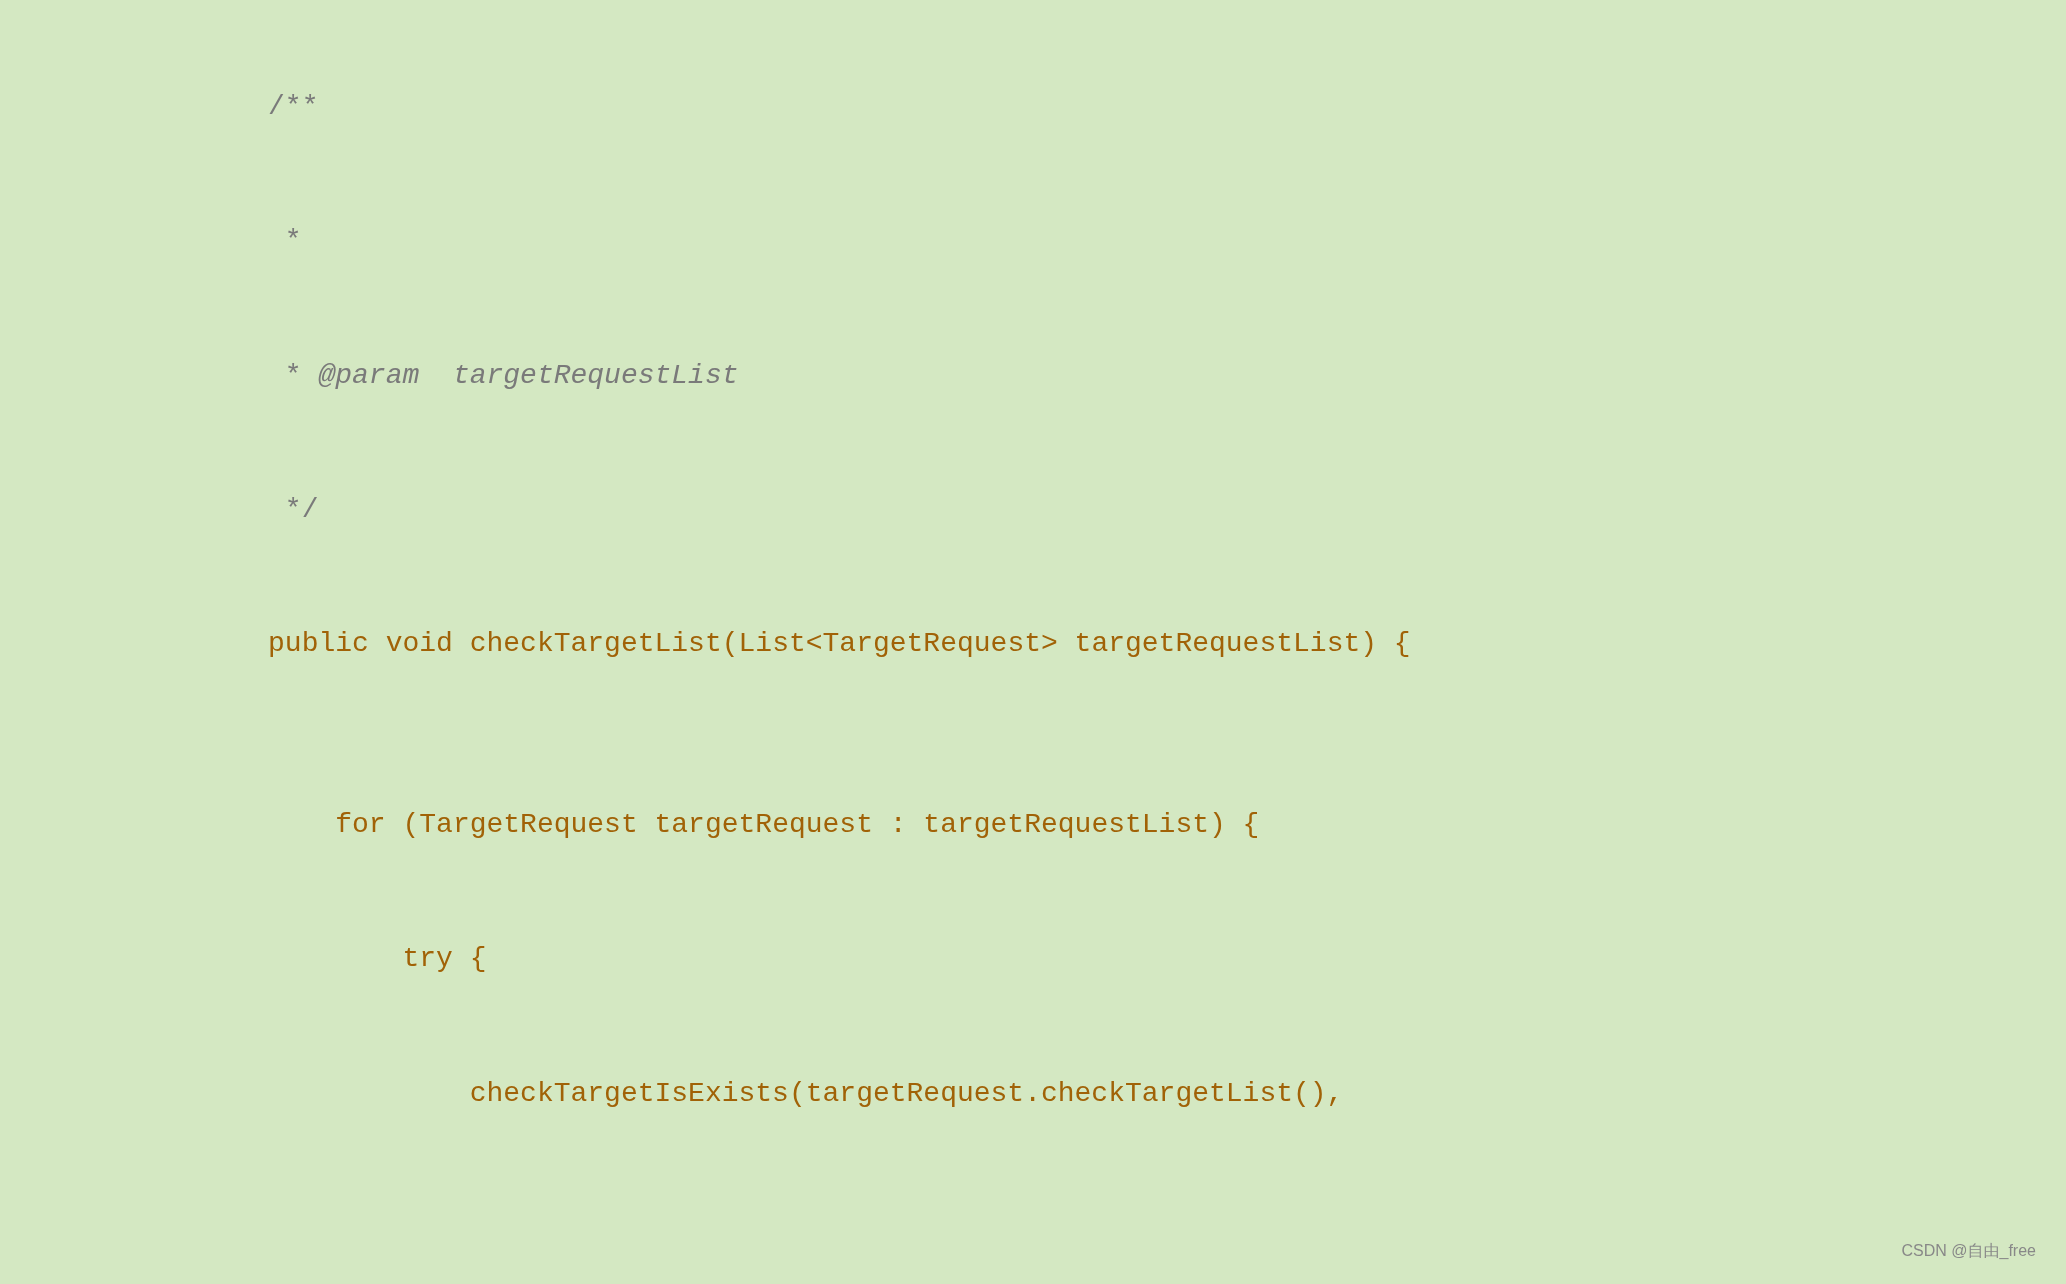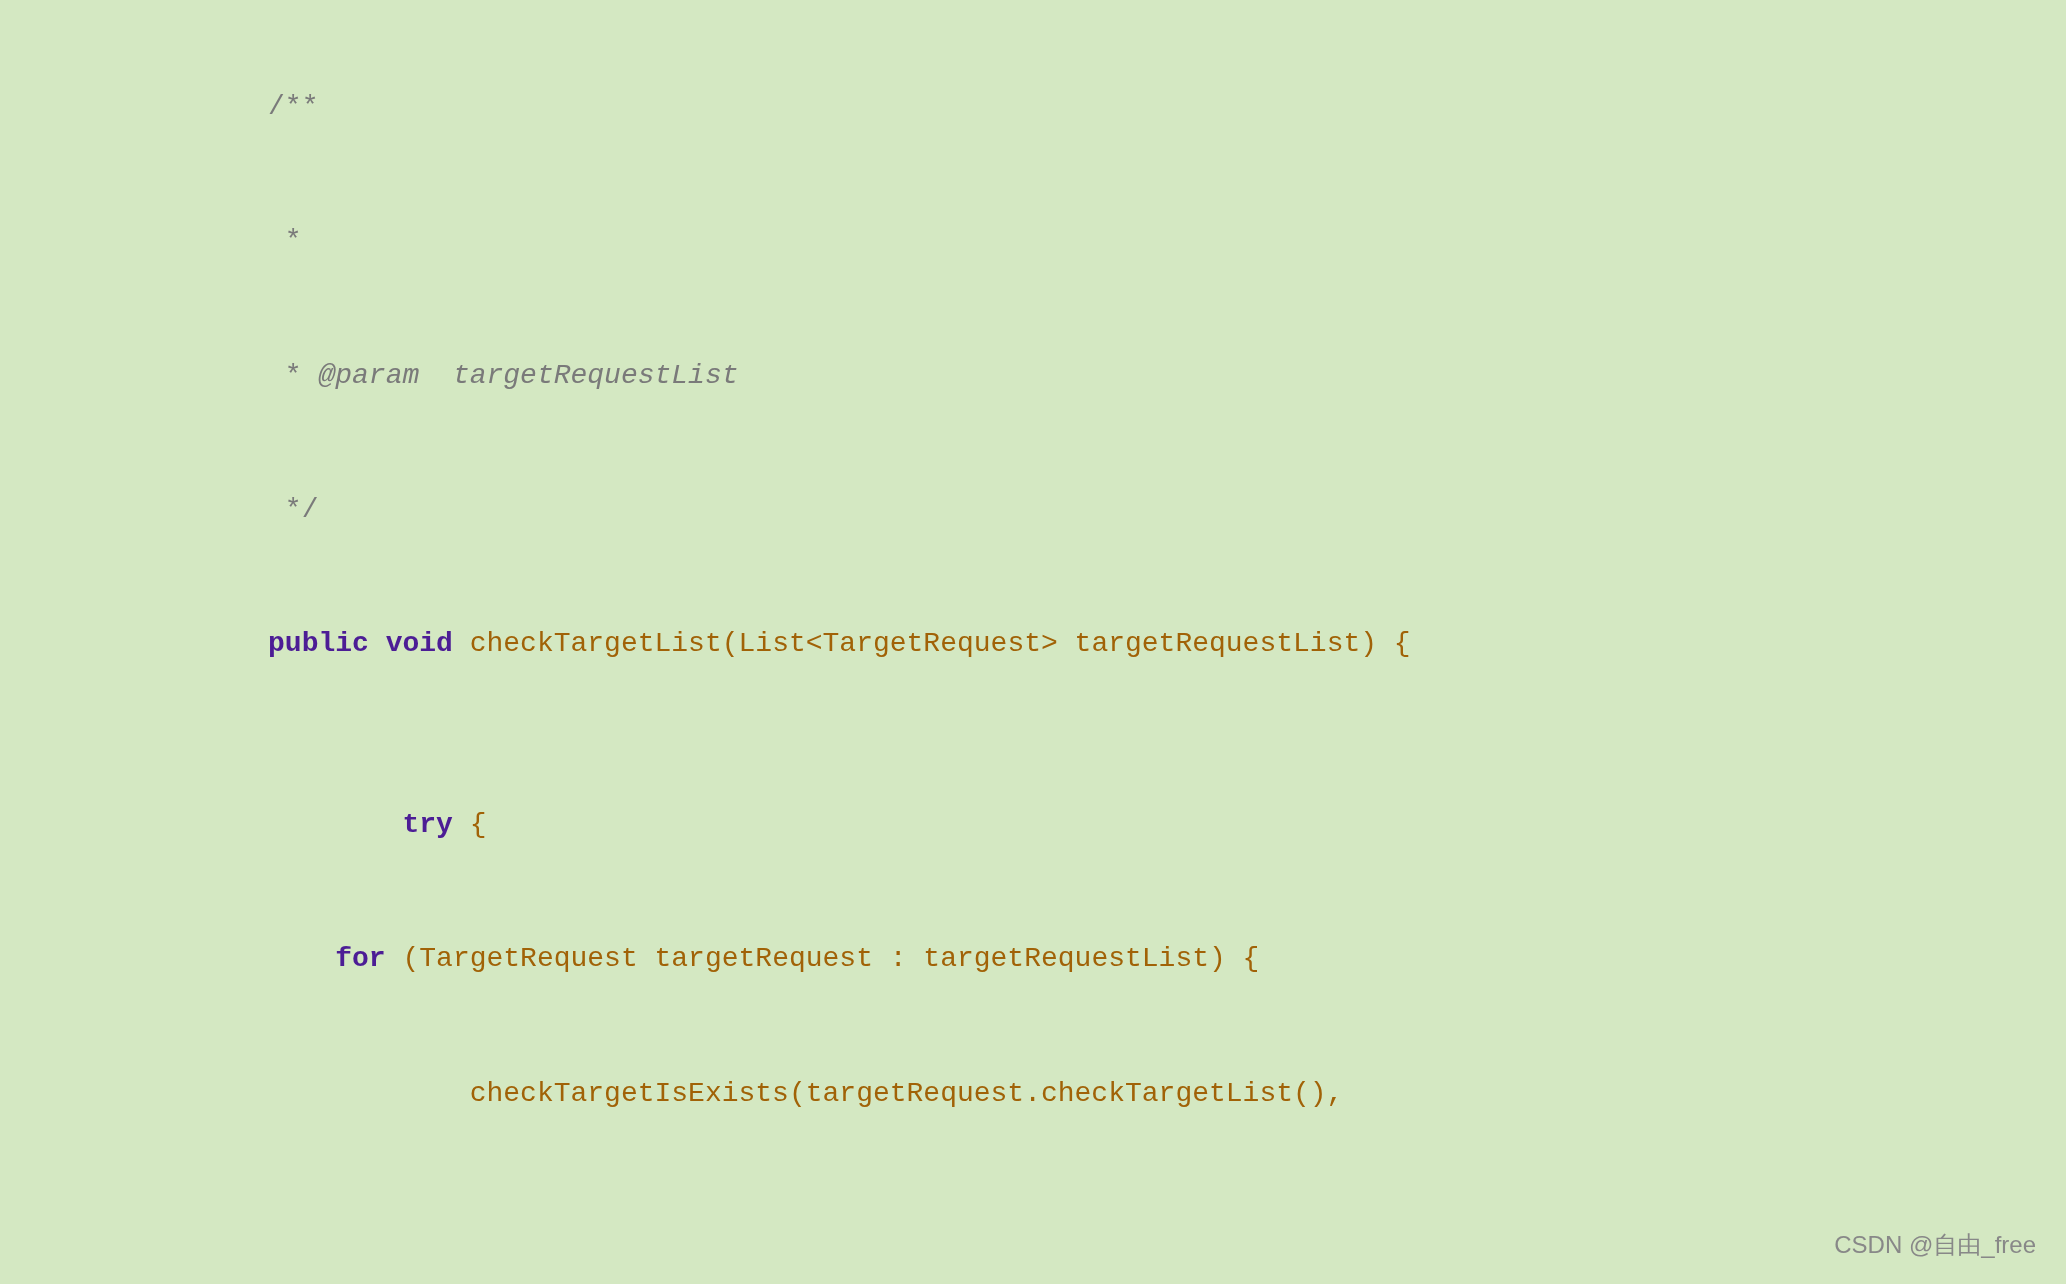--- a/index.html
+++ b/index.html
@@ -27,31 +27,31 @@
       display: flex;
       align-items: center;
       justify-content: center;
       flex-shrink: 0;
     }
     .code-content {
       flex: 1;
     }
     
     .c-comment { color: #7a7a7a; }
-    .c-keyword { color: #4c1d95; font-weight: bold; }
+    .c-keyword { color: #a16207; font-weight: normal; }
     .c-normal { color: #a16207; }
     .c-param { color: #7a7a7a; font-style: italic; }
 
     
     .watermark {
       position: fixed;
       bottom: 20px;
       right: 30px;
       color: #888;
-      font-size: 24px;
+      font-size: 16px;
       font-family: Arial, sans-serif;
     }
   </style>
 </head>
 <body>
 
 <div class="code-container">
 
   <div class="code-line">
     <div class="line-indicator"></div>
@@ -90,28 +90,28 @@
   </div>
 
   <div class="code-line">
     <div class="line-indicator"></div>
     <div class="code-content">&nbsp;</div>
   </div>
 
   <div class="code-line">
     <div class="line-indicator"></div>
     <div class="code-content">
-      <span class="c-keyword">            try </span><span class="c-normal">{</span>
+      <span class="c-keyword">        for </span><span class="c-normal">(TargetRequest targetRequest : targetRequestList) {</span>
     </div>
   </div>
 
   <div class="code-line">
     <div class="line-indicator"></div>
     <div class="code-content">
-      <span class="c-keyword">        for </span><span class="c-normal">(TargetRequest targetRequest : targetRequestList) {</span>
+      <span class="c-keyword">            try </span><span class="c-normal">{</span>
     </div>
   </div>
 
   <div class="code-line">
     <div class="line-indicator"></div>
     <div class="code-content">
       <span class="c-normal">                checkTargetIsExists(targetRequest.checkTargetList(),</span>
     </div>
   </div>
 

